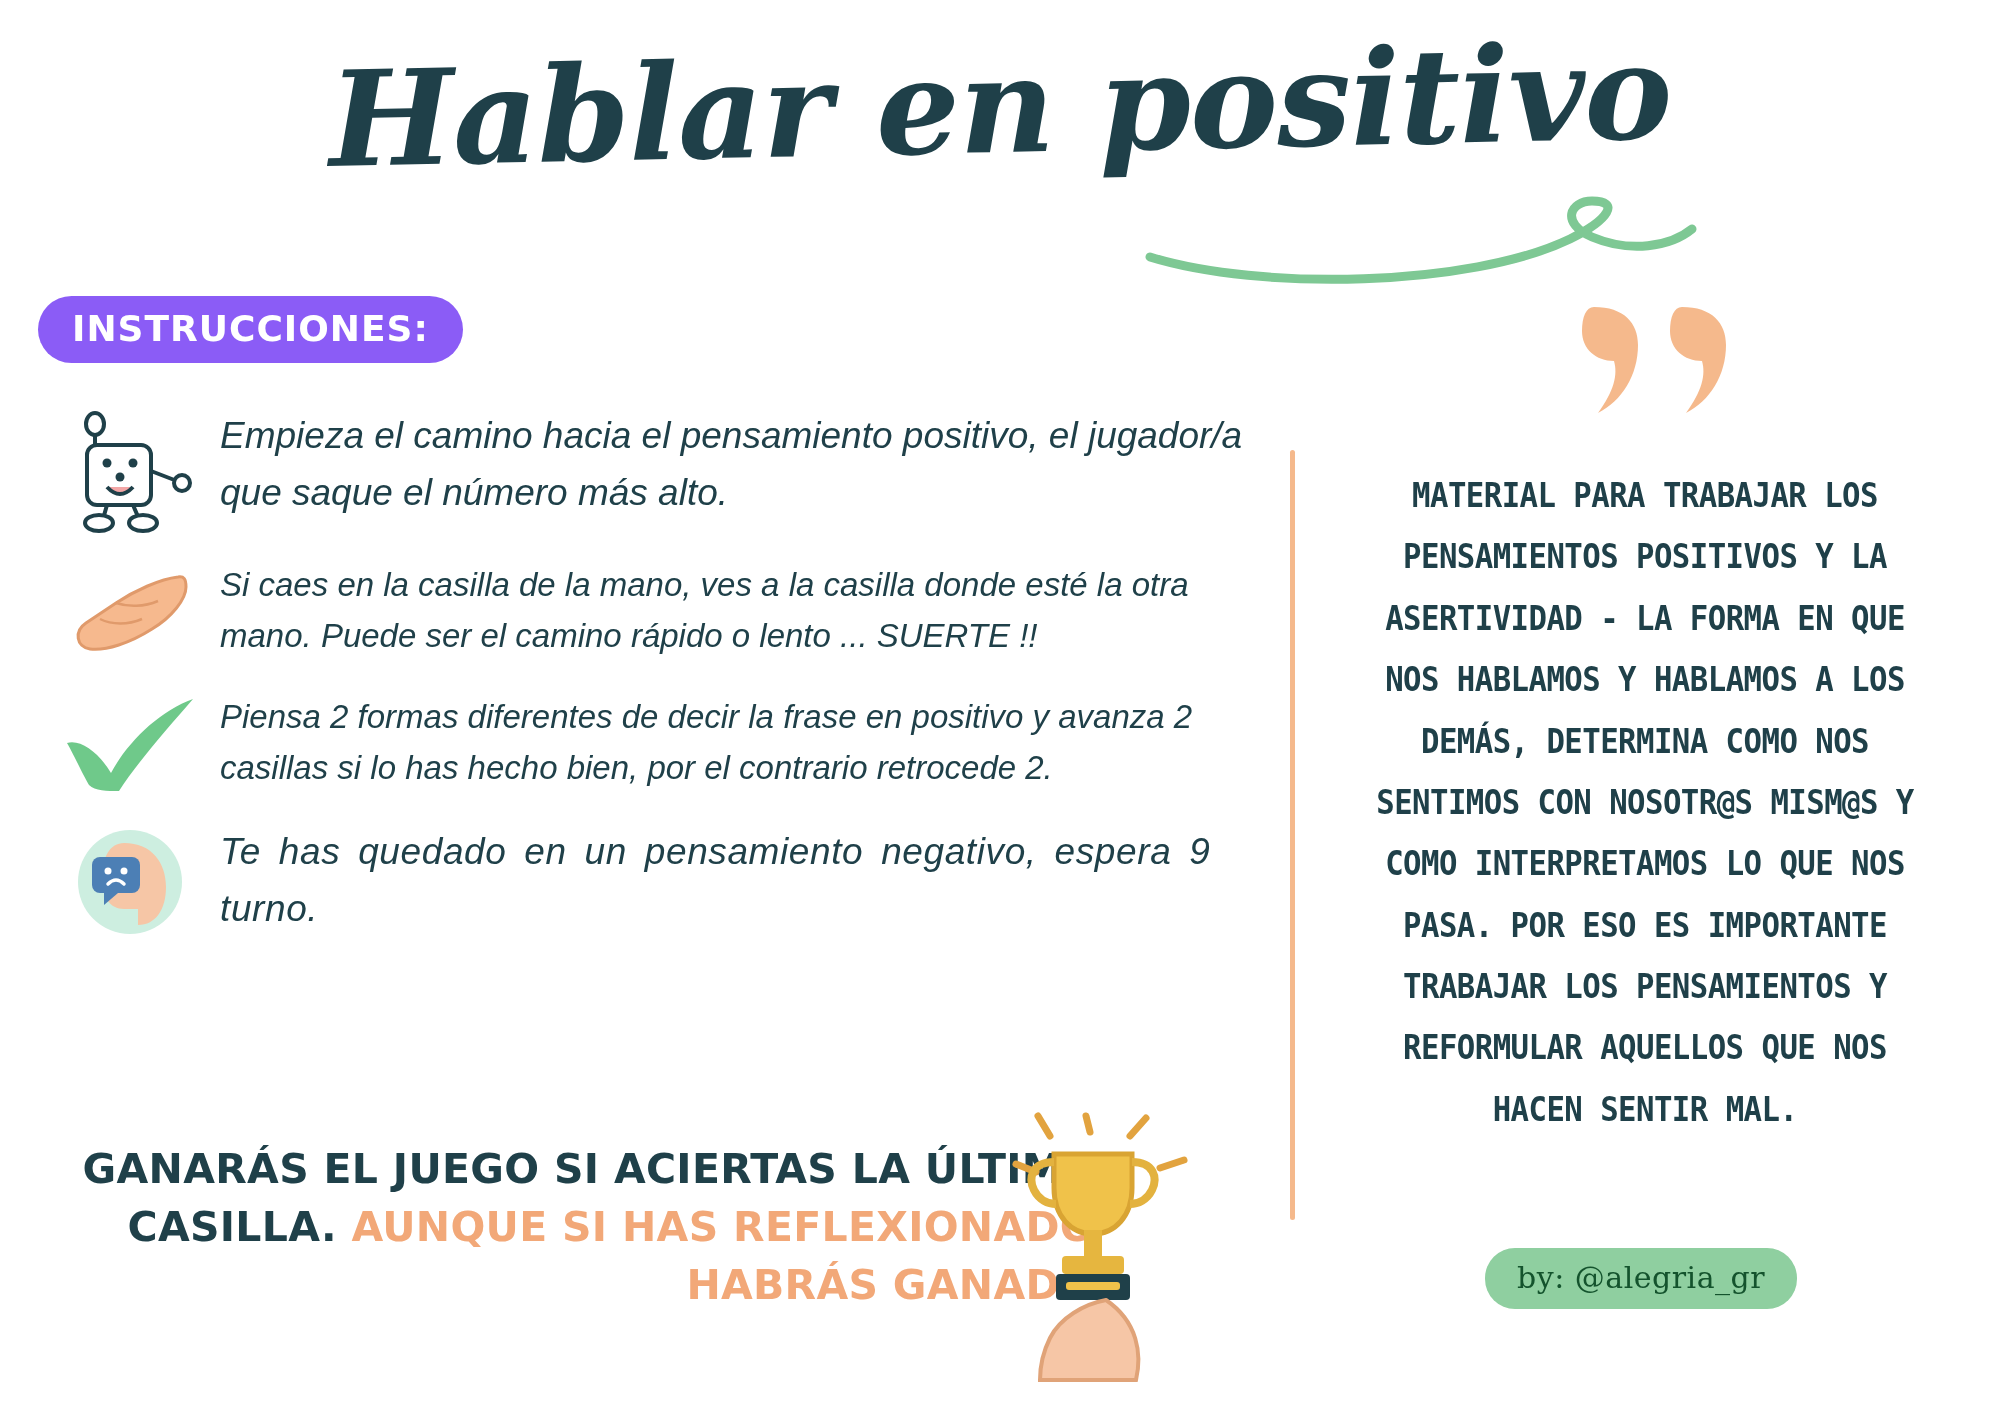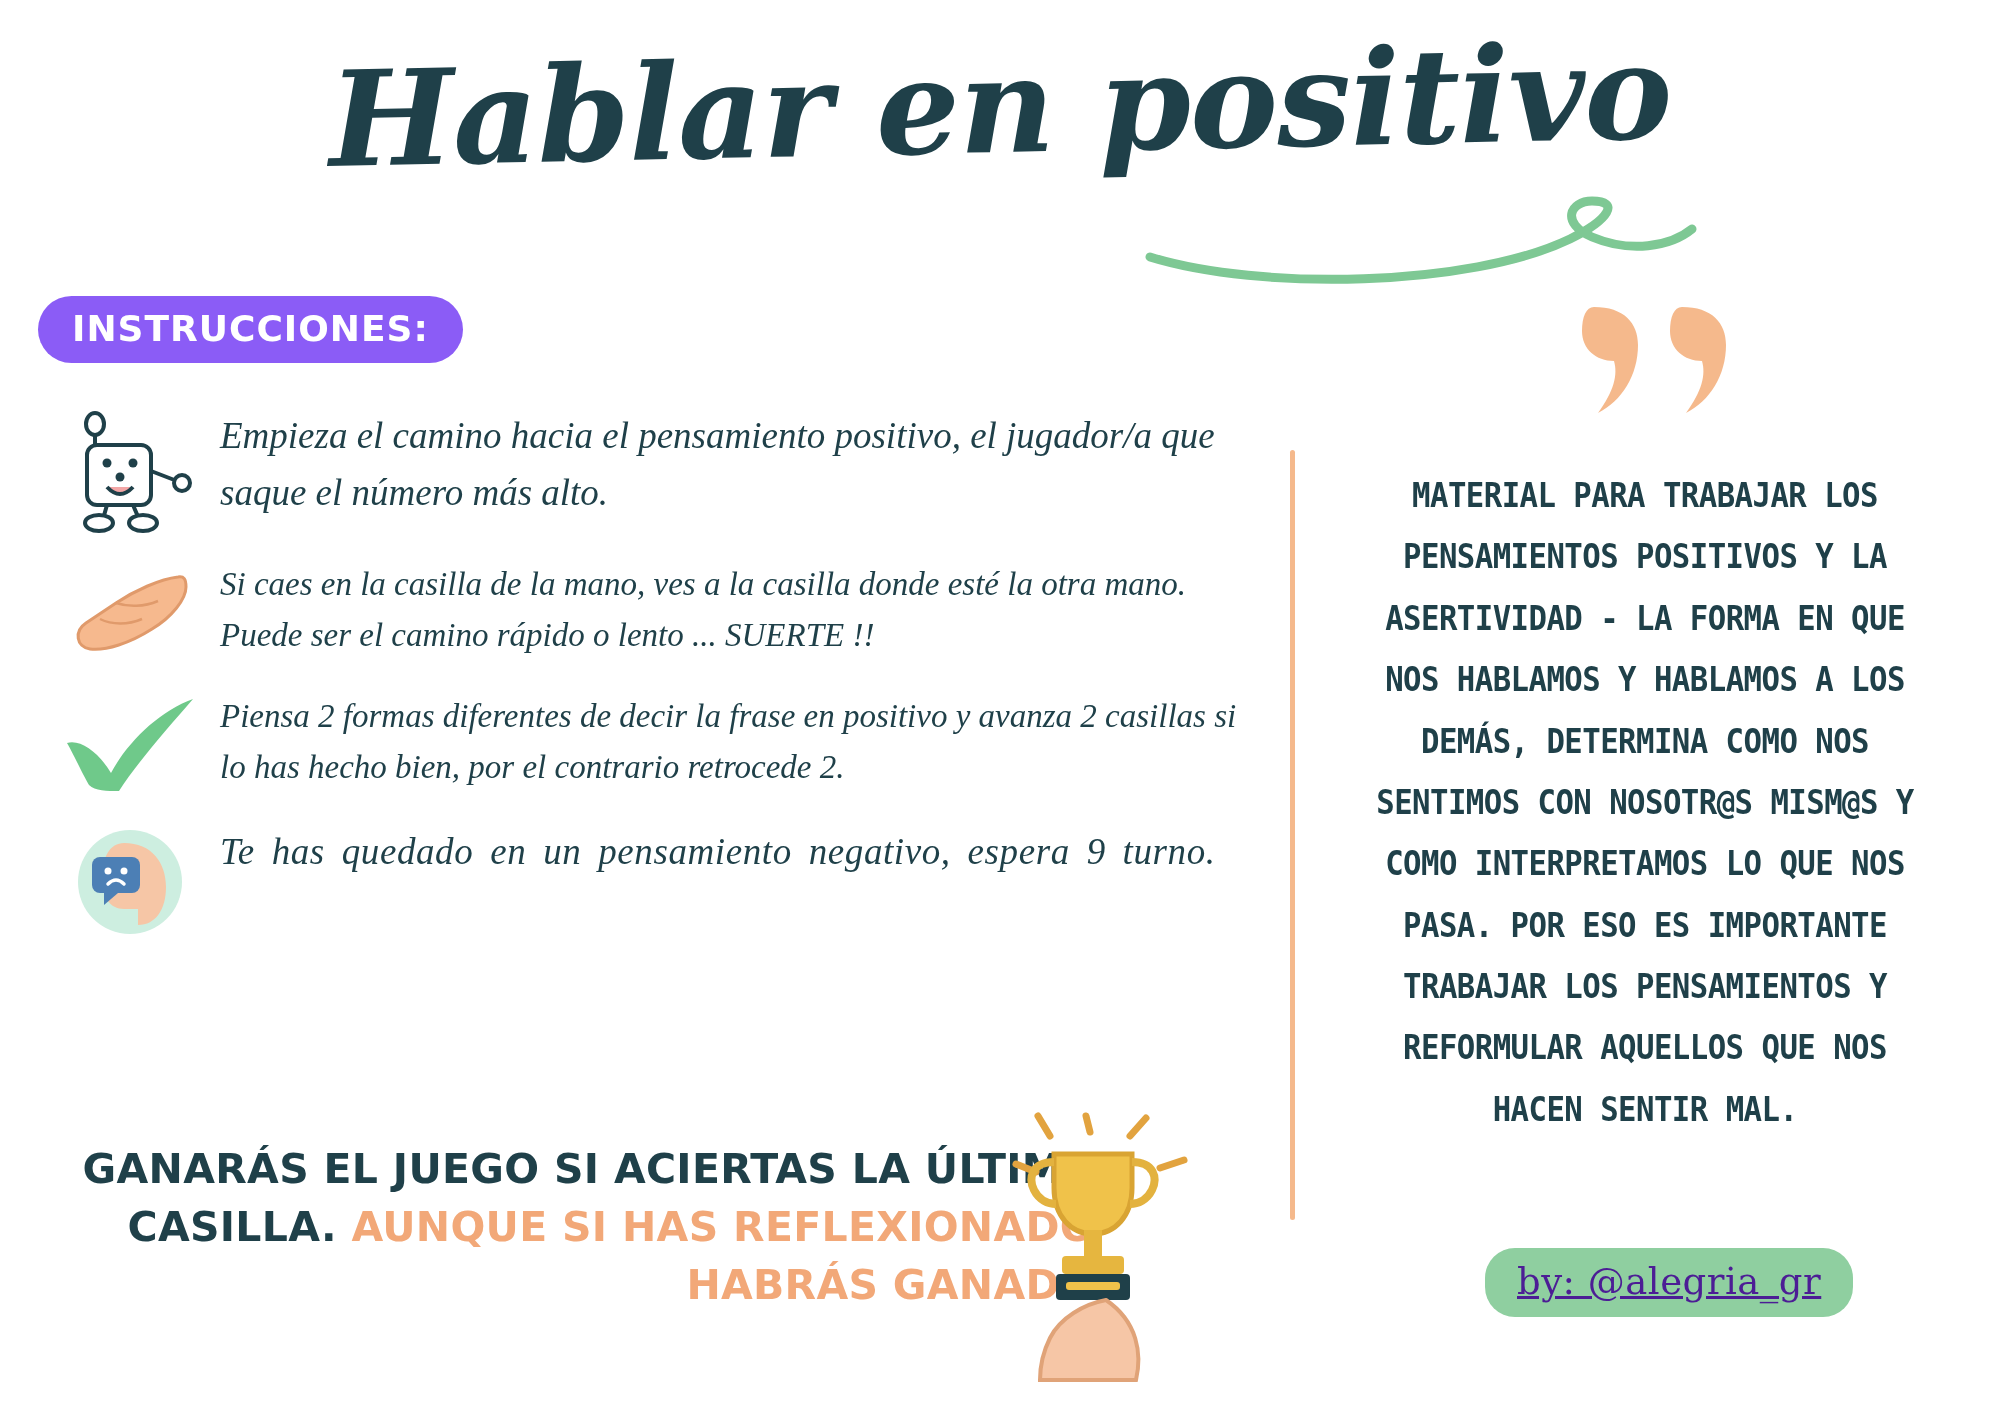--- a/index.html
+++ b/index.html
@@ -67,21 +67,21 @@
   }
   .rule-icon {
     width: 180px;
     min-width: 180px;
     display: flex;
     justify-content: center;
     align-items: flex-start;
     padding-top: 6px;
   }
   .rule-text {
-    font-family: Liberation Serif, serif;
+    font-family: Liberation Sans, sans-serif;
     font-style: italic;
     font-size: 33px;
     line-height: 1.55;
     color: #1f4049;
     padding-top: 2px;
   }
   .rule-text.big { font-size: 37px; }
   .rule-text.spaced { letter-spacing: 0.6px; word-spacing: 7px; }
 
   
@@ -129,27 +129,26 @@
     color: #1f4049;
     transform: scaleX(0.93);
     transform-origin: top center;
   }
 
   
   .credit {
     position: absolute;
     top: 1248px; left: 1485px;
     background: #8fcfa0;
-    color: #4c1d95;
+    color: #14532d;
     border-radius: 30px;
     padding: 12px 32px 14px 32px;
     font-family: "DejaVu Serif", serif;
-    font-size: 37px;
+    font-size: 30px;
     letter-spacing: 0.5px;
-    text-decoration: underline;
   }
 
   
   .trophy {
     position: absolute;
     top: 1110px; left: 1010px;
     width: 220px; height: 270px;
   }
 
   svg { display: block; overflow: visible; }

